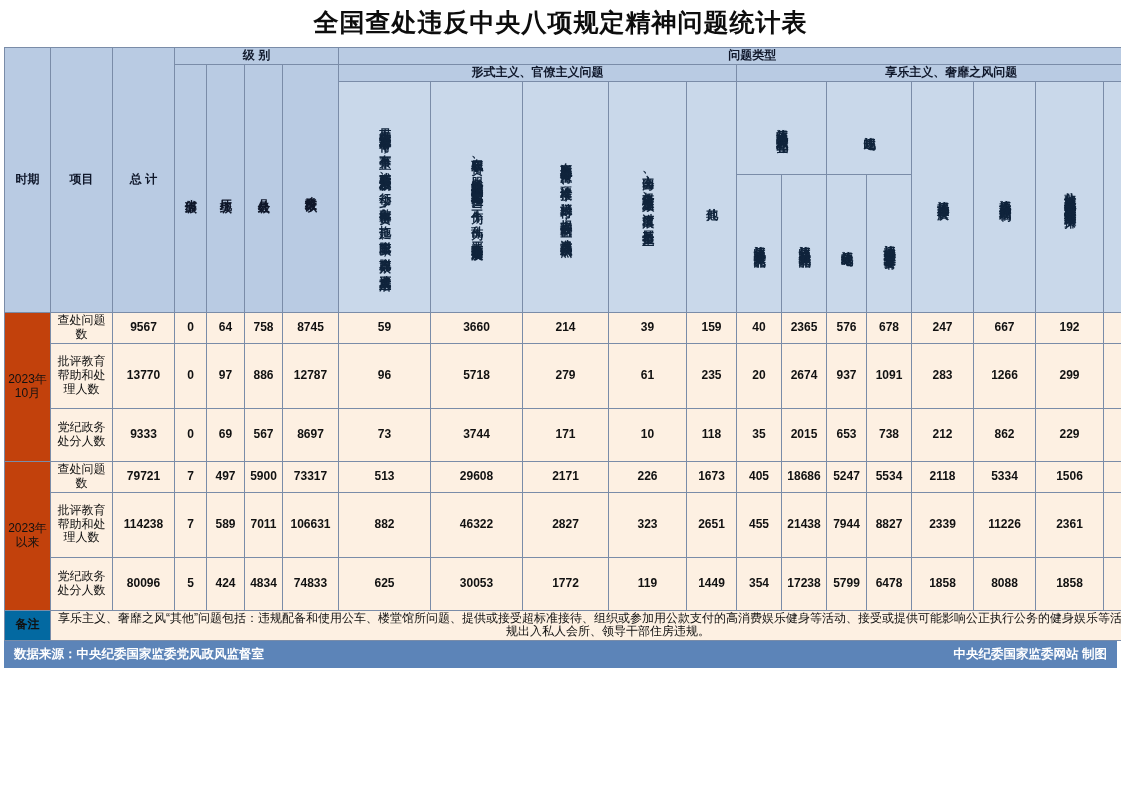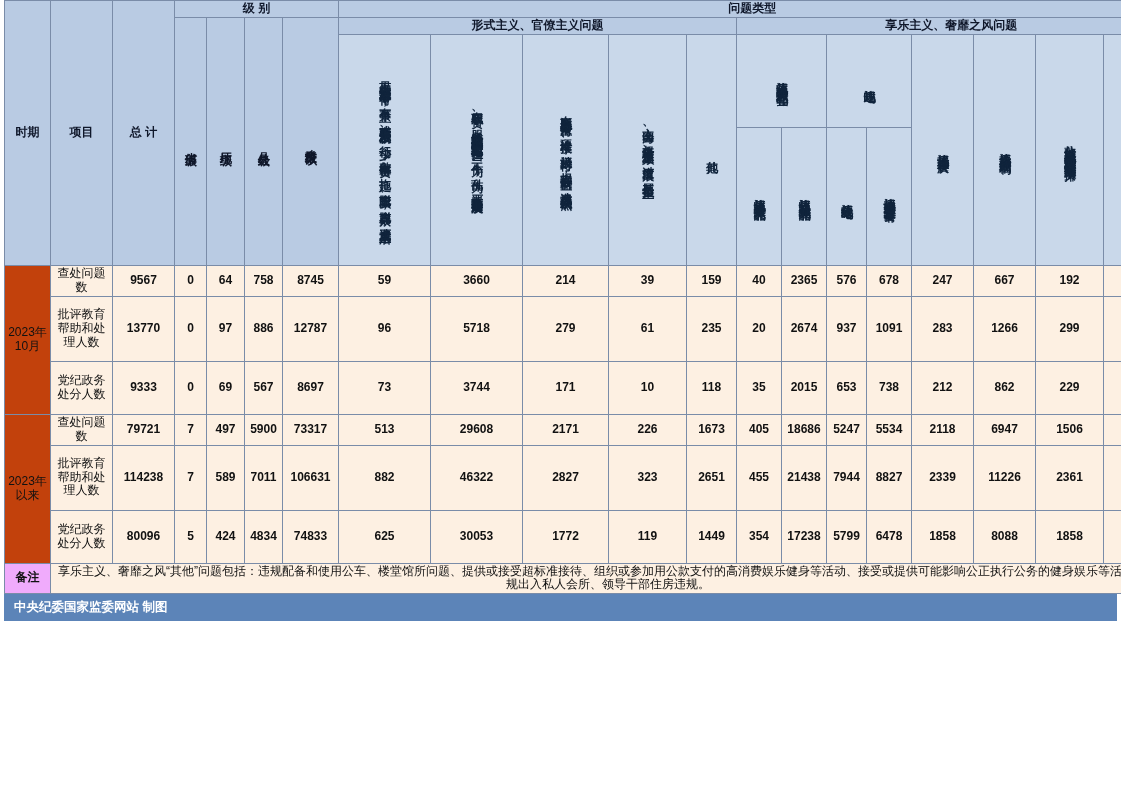--- a/index.html
+++ b/index.html
@@ -43,21 +43,21 @@
     margin:0 auto;
     line-height:1.1;
     font-weight:bold;
     white-space:normal;
   }
   .vtall{height:225px;display:inline-block;}
   .cell-num{background:#fdf0e2;font-weight:bold;font-size:12.5px;}
   .cell-small{background:#fdf0e2;font-weight:bold;font-size:12px;}
   .rowlabel{background:#fdf0e2;font-weight:normal;font-size:12px;line-height:1.25;}
   .periodlabel{background:#c2410c;font-weight:normal;font-size:12.5px;line-height:1.3;}
-  .note-label{background:#f0abfc;font-weight:bold;font-size:12.5px;}
+  .note-label{background:#0369a1;font-weight:bold;font-size:12.5px;}
   .note-body{
     background:#fdf0e2;text-align:left;font-size:13px;line-height:1.6;
     padding:4px 8px;text-indent:0;
   }
   .footer{
     margin:0 4px;
     display:flex;justify-content:space-between;align-items:center;
     background:#5c84b8;
     color:#ffffff;
     font-weight:bold;
@@ -66,20 +66,21 @@
     box-sizing:border-box;
     width:1113px;
   }
   .thickline td{border-top:2px solid #3d5f86;}
 </style>
 </head>
 <body>
 
 <div class="page">
 
+  <div class="title">全国查处违反中央八项规定精神问题统计表</div>
 
   <table class="main">
     <colgroup>
       <col style="width:46px">
         <col style="width:62px">
         <col style="width:62px">
       <col style="width:32px">
         <col style="width:38px">
         <col style="width:38px">
         <col style="width:56px">
@@ -214,21 +215,21 @@
       <td class="cell-small">513</td>
       <td class="cell-small">29608</td>
       <td class="cell-small">2171</td>
       <td class="cell-small">226</td>
       <td class="cell-small">1673</td>
       <td class="cell-small">405</td>
       <td class="cell-small">18686</td>
       <td class="cell-small">5247</td>
       <td class="cell-small">5534</td>
       <td class="cell-small">2118</td>
-      <td class="cell-small">6947</td>
+      <td class="cell-small">5334</td>
       <td class="cell-small">1506</td>
       <td class="cell-small">5087</td>
     </tr>
     <tr>
       <td class="rowlabel" style="height:62px">批评教育帮助和处理人数</td>
       <td class="cell-num">114238</td>
       <td class="cell-small">7</td>
       <td class="cell-small">589</td>
       <td class="cell-small">7011</td>
       <td class="cell-small">106631</td>
@@ -269,16 +270,17 @@
     </tr>
 
     <tr class="thickline">
       <td class="note-label">备注</td>
       <td class="note-body" colspan="19">享乐主义、奢靡之风“其他”问题包括：违规配备和使用公车、楼堂馆所问题、提供或接受超标准接待、组织或参加用公款支付的高消费娱乐健身等活动、接受或提供可能影响公正执行公务的健身娱乐等活动、违规出入私人会所、领导干部住房违规。</td>
     </tr>
   </tbody>
     </table>
 
   <div class="footer">
+    <span>数据来源：中央纪委国家监委党风政风监督室</span>
     <span>中央纪委国家监委网站 制图</span>
   </div>
 
 </div>
 
 </body></html>

